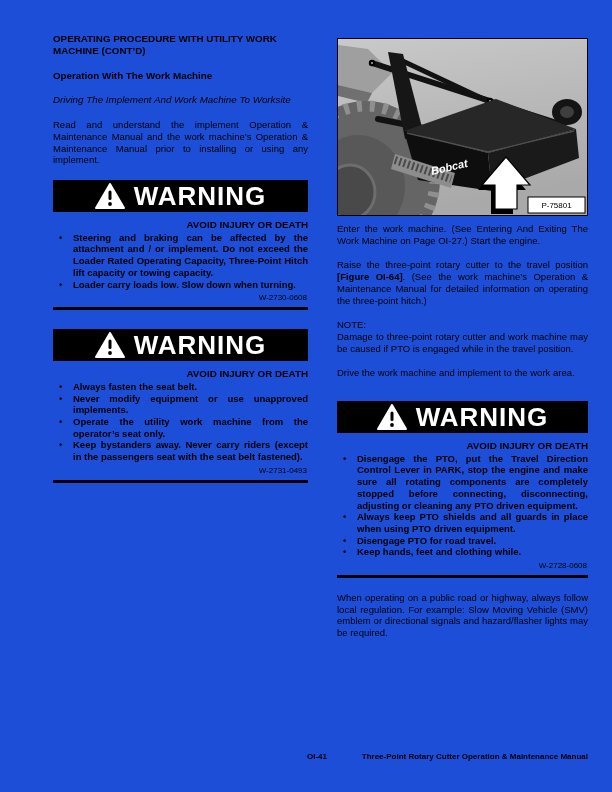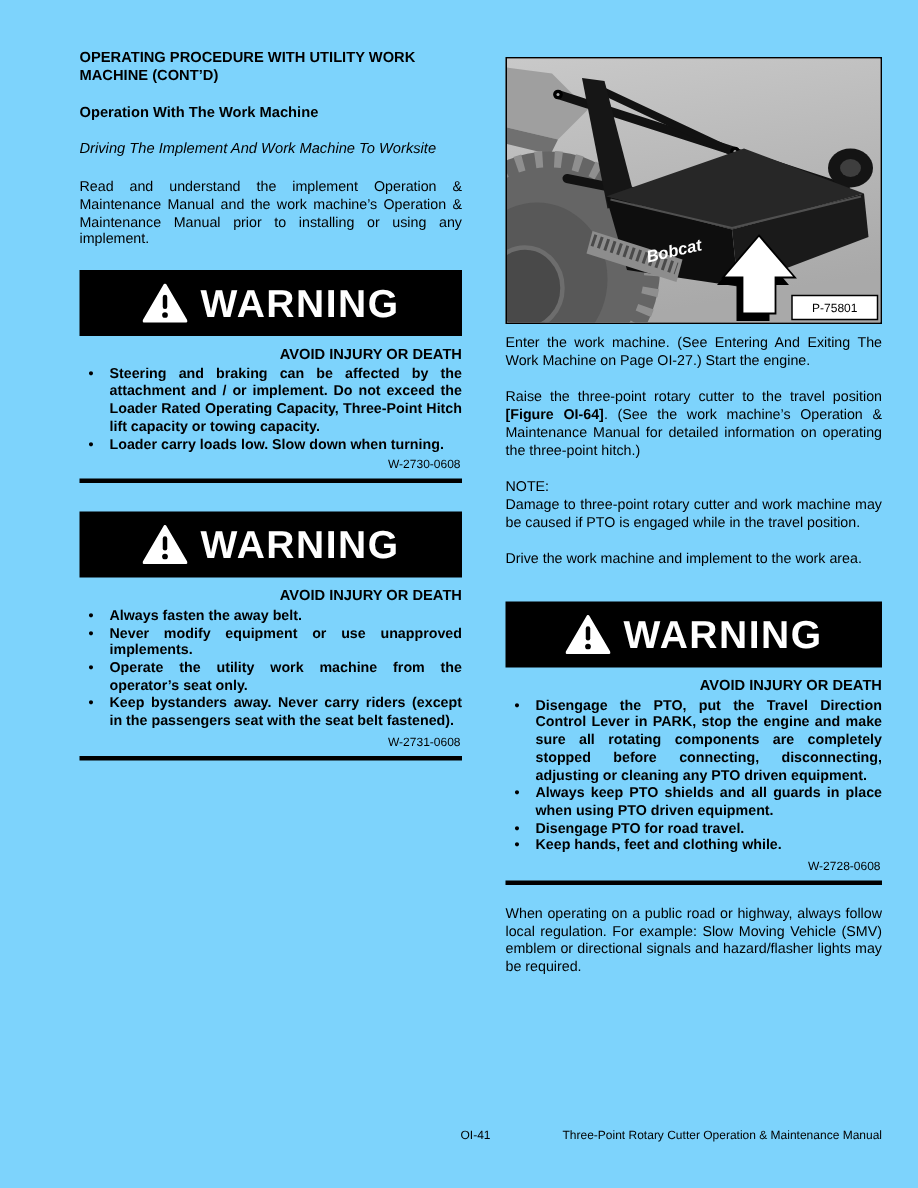--- a/index.html
+++ b/index.html
@@ -1,18 +1,18 @@
 <!DOCTYPE html>
 <html><head>
 <meta charset="utf-8">
 <style>
   * { margin:0; padding:0; box-sizing:border-box; }
   html,body { background:#ffffff; }
   .page {
-    position:relative; width:612px; height:792px; background:#7dd3fc;
+    position:relative; width:612px; height:792px; background:#1d4ed8;
     color:#000; font-family:"Liberation Sans","DejaVu Sans",sans-serif;
     overflow:hidden;
   }
   .col { position:absolute; top:33px; }
   .col-left  { left:53px;  width:255px; }
   .col-right { left:337px; width:251px; }
 
   .h-section { font-size:9.8px; font-weight:bold; line-height:11.8px; }
   .h-sub     { font-size:9.8px; font-weight:bold; line-height:11.8px; margin-top:13px; }
   .h-italic  { font-size:9.8px; font-style:italic; line-height:11.8px; margin-top:13px; }
@@ -21,39 +21,39 @@
 
   .note-block { display:flex; font-size:9.5px; line-height:11.7px; font-weight:normal; margin-top:13px;flex-direction:column; }
   .note-label { flex:none; width:31px; }
   .note-text  { flex:1; text-align:justify; }
 
   .warning { border-bottom:3px solid #000; padding-bottom:4px; }
   .warning.mt1 { margin-top:14px; }
   .warning.mt2 { margin-top:19px; }
   .warning.mt3 { margin-top:22px; }
   .w-banner {
-    background:#000; height:44px; display:flex; align-items:center;
+    background:#000; height:32px; display:flex; align-items:center;
     justify-content:center; gap:9px;
   }
   .w-tri { flex:none; display:block; }
   .w-banner-text {
     color:#fff; font-size:26px; font-weight:bold; letter-spacing:1px; line-height:1;
   }
   .w-subtitle { text-align:right; font-size:9.8px; font-weight:bold; margin-top:7px; line-height:11.7px; }
   .w-bullets { margin-top:1px; }
   .w-bullet { display:flex; font-size:9.5px; font-weight:bold; line-height:11.7px; }
   .w-dot  { flex:none; width:20px; padding-left:6px; }
   .w-text { flex:1; text-align:justify; }
   .w-code { text-align:right; font-size:8px; line-height:10px; margin-top:3px; padding-right:1px; }
 
   .fig-label { font-size:9.8px; font-weight:bold; line-height:11.8px; }
   .fig-frame { margin-top:5px; width:251px; height:178px; border:1px solid #000; background:#bdbdbd; }
   .fig-frame svg { display:block; width:100%; height:100%; }
 
-  .footer { position:absolute; left:53px; right:24px; top:752px; height:12px; font-size:8px; font-weight:normal; }
+  .footer { position:absolute; left:53px; right:24px; top:752px; height:12px; font-size:8px; font-weight:bold; }
   .footer .page-num { position:absolute; left:254px; top:0; }
   .footer .manual-title { position:absolute; right:0; top:0; }
 </style>
 </head>
 <body>
 
 <div class="page">
 
   <div class="col col-left">
     <div class="h-section">OPERATING PROCEDURE WITH UTILITY WORK MACHINE (CONT’D)</div>
@@ -90,36 +90,36 @@
           <path d="M15 1 L29 25 L1 25 Z" fill="#ffffff" stroke="#ffffff" stroke-width="2" stroke-linejoin="round"></path>
           <rect x="13.5" y="7.5" width="3" height="9.5" rx="1.5" fill="#000"></rect>
           <circle cx="15" cy="21" r="1.9" fill="#000"></circle>
         </svg>
         <span class="w-banner-text">WARNING</span>
       </div>
       <div class="w-subtitle">AVOID INJURY OR DEATH</div>
       <div class="w-bullets">
         <div class="w-bullet">
           <span class="w-dot">•</span>
-          <span class="w-text">Always fasten the away belt.</span>
+          <span class="w-text">Always fasten the seat belt.</span>
         </div>
         <div class="w-bullet">
           <span class="w-dot">•</span>
           <span class="w-text">Never modify equipment or use unapproved implements.</span>
         </div>
         <div class="w-bullet">
           <span class="w-dot">•</span>
           <span class="w-text">Operate the utility work machine from the operator’s seat only.</span>
         </div>
         <div class="w-bullet">
           <span class="w-dot">•</span>
           <span class="w-text">Keep bystanders away. Never carry riders (except in the passengers seat with the seat belt fastened).</span>
         </div>
       </div>
-      <div class="w-code">W-2731-0608</div>
+      <div class="w-code">W-2731-0493</div>
     </div>
   </div>
 
   <div class="col col-right">
 
     <div class="fig-frame">
       <svg viewBox="0 0 249 176">
         <defs>
           <linearGradient id="bg" x1="0" y1="0" x2="0.25" y2="1">
             <stop offset="0" stop-color="#c9c9c9"></stop>

